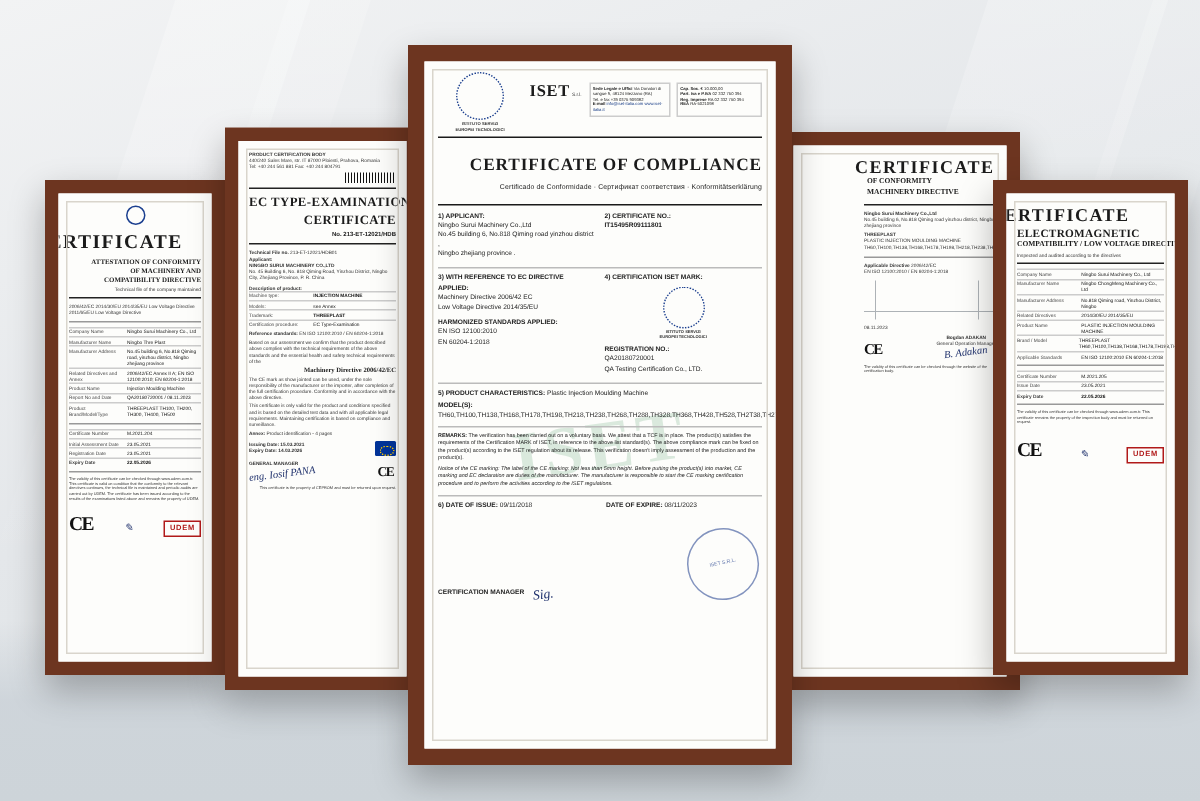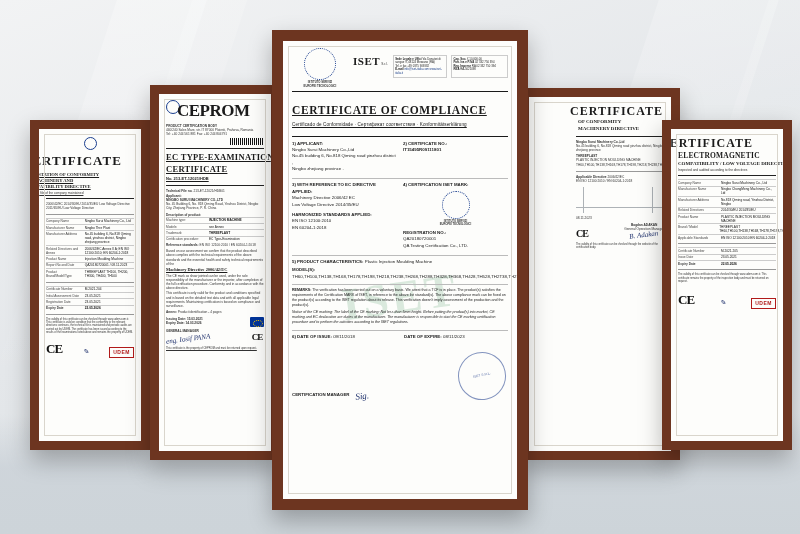--- a/index.html
+++ b/index.html
@@ -82,21 +82,21 @@
     padding: 6px 7px;
     box-sizing: border-box;
     color: #1b1b1b;
     font-size: 4px;
     line-height: 1.35;
     overflow: hidden;
   }
   .cert .tiny { font-size: 3.2px; line-height: 1.3; color: #333; }
   .cert .rule { height: 1px; background: #222; margin: 3px 0; }
   .cert .rule.thin { background: #999; }
-  .center { text-align: left; text-decoration: underline; }
+  .center { text-align: right; }
   .bold { font-weight: bold; }
   .serif { font-family: "Liberation Serif", serif; }
   .blue { color: #163b86; }
   .red { color: #b11a1a; }
   .gray { color: #666; }
 
   
   .emblem {
     border: 1px solid #1b3f8f;
     border-radius: 50%;
@@ -346,26 +346,20 @@
           <div class="udem">UDEM</div>
         </div>
       </div>
       <div class="inner-line"></div>
     </div>
   </div>
 
   <div class="frame" id="frame-left-mid">
     <div class="mat">
       <div class="cert" id="cert-left-mid">
-        <div style="display:flex;align-items:flex-start;gap:3px">
-          <div class="emblem" style="width:14px;height:14px;flex:none"></div>
-          <div style="flex:1;min-width:0">
-            <div class="brandbig">CEPROM</div>
-          </div>
-        </div>
         <div class="tiny bold" style="margin-top:1px">PRODUCT CERTIFICATION BODY</div>
         <div class="tiny">440/240 Sales Mare, str. IT 87000 Ploiesti, Prahova, Romania</div>
         <div class="tiny">Tel: +40 244 561 881  Fax: +40 244 804791</div>
         <div class="barcode" style="margin:2px 0 1px auto"></div>
         <div class="rule"></div>
 
         <div class="center bigtitle">EC TYPE-EXAMINATION</div>
         <div class="center bigtitle">CERTIFICATE</div>
         <div class="center bold" style="font-size:4px;margin-top:1px">No. 213-ET-12021/HDB</div>
         <div class="rule"></div>

